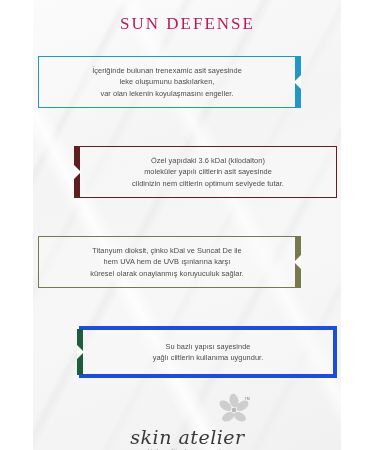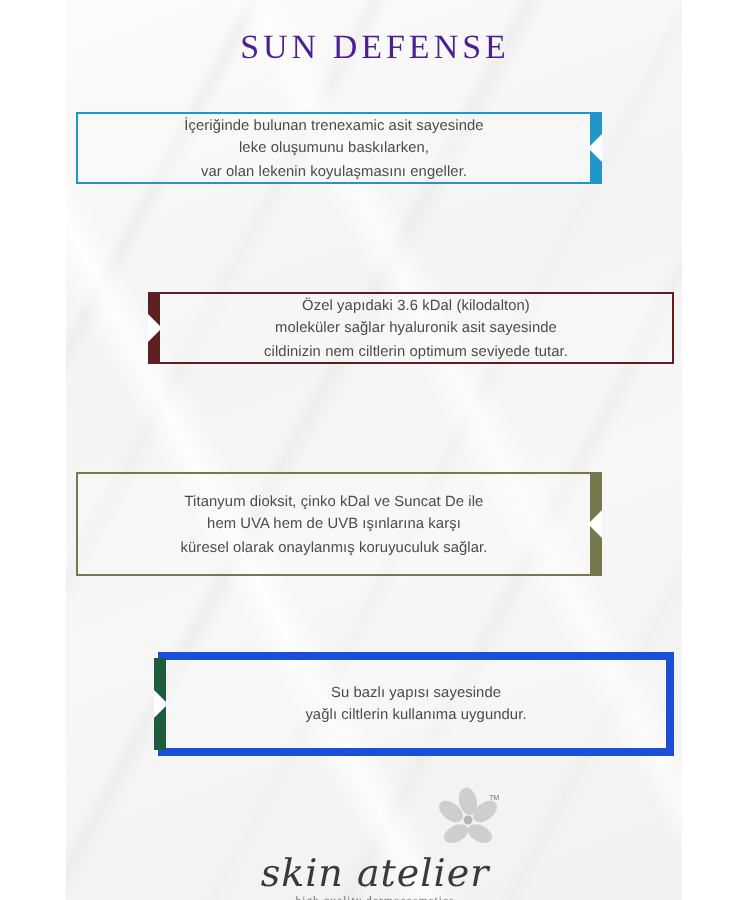--- a/index.html
+++ b/index.html
@@ -44,21 +44,21 @@
   
   #title {
     position: absolute;
     left: 0;
     top: 14px;
     width: 375px;
     text-align: center;
     font-family: "Liberation Serif", "DejaVu Serif", serif;
     font-size: 17px;
     letter-spacing: 2.0px;
-    color: #4c1d95;
+    color: #be185d;
     font-weight: 400;
     z-index: 5;
   }
 
   
   .card {
     position: absolute;
     box-sizing: border-box;
     background: rgba(250,250,250,0.38);
     z-index: 4;
@@ -151,36 +151,36 @@
 </style>
 </head>
 <body>
 
 <div id="page">
 
   <div id="panel"></div>
 
   <div id="title">SUN DEFENSE</div>
 
-  <div class="card" id="card-0" style="left:38px; top:56px; width:258px; height:36px; border:1px solid #2196c9;">
+  <div class="card" id="card-0" style="left:38px; top:56px; width:258px; height:52px; border:1px solid #2196c9;">
     <div class="bar right" style="background:#2196c9;"></div>
     <div class="notch right"></div>
     <div class="txt">
       <span>İçeriğinde bulunan trenexamic asit sayesinde</span>
       <span>leke oluşumunu baskılarken,</span>
       <span>var olan lekenin koyulaşmasını engeller.</span>
     </div>
   </div>
 
-  <div class="card" id="card-1" style="left:79px; top:146px; width:258px; height:36px; border:1px solid #5e1f21;">
+  <div class="card" id="card-1" style="left:79px; top:146px; width:258px; height:52px; border:1px solid #5e1f21;">
     <div class="bar left" style="background:#5e1f21;"></div>
     <div class="notch left"></div>
     <div class="txt">
       <span>Özel yapıdaki 3.6 kDal (kilodalton)</span>
-      <span>moleküler sağlar hyaluronik asit sayesinde</span>
+      <span>moleküler yapılı ciltlerin asit sayesinde</span>
       <span>cildinizin nem ciltlerin optimum seviyede tutar.</span>
     </div>
   </div>
 
   <div class="card" id="card-2" style="left:38px; top:236px; width:258px; height:52px; border:1px solid #78784f;">
     <div class="bar right" style="background:#78784f;"></div>
     <div class="notch right"></div>
     <div class="txt">
       <span>Titanyum dioksit, çinko kDal ve Suncat De ile</span>
       <span>hem UVA hem de UVB ışınlarına karşı</span>

